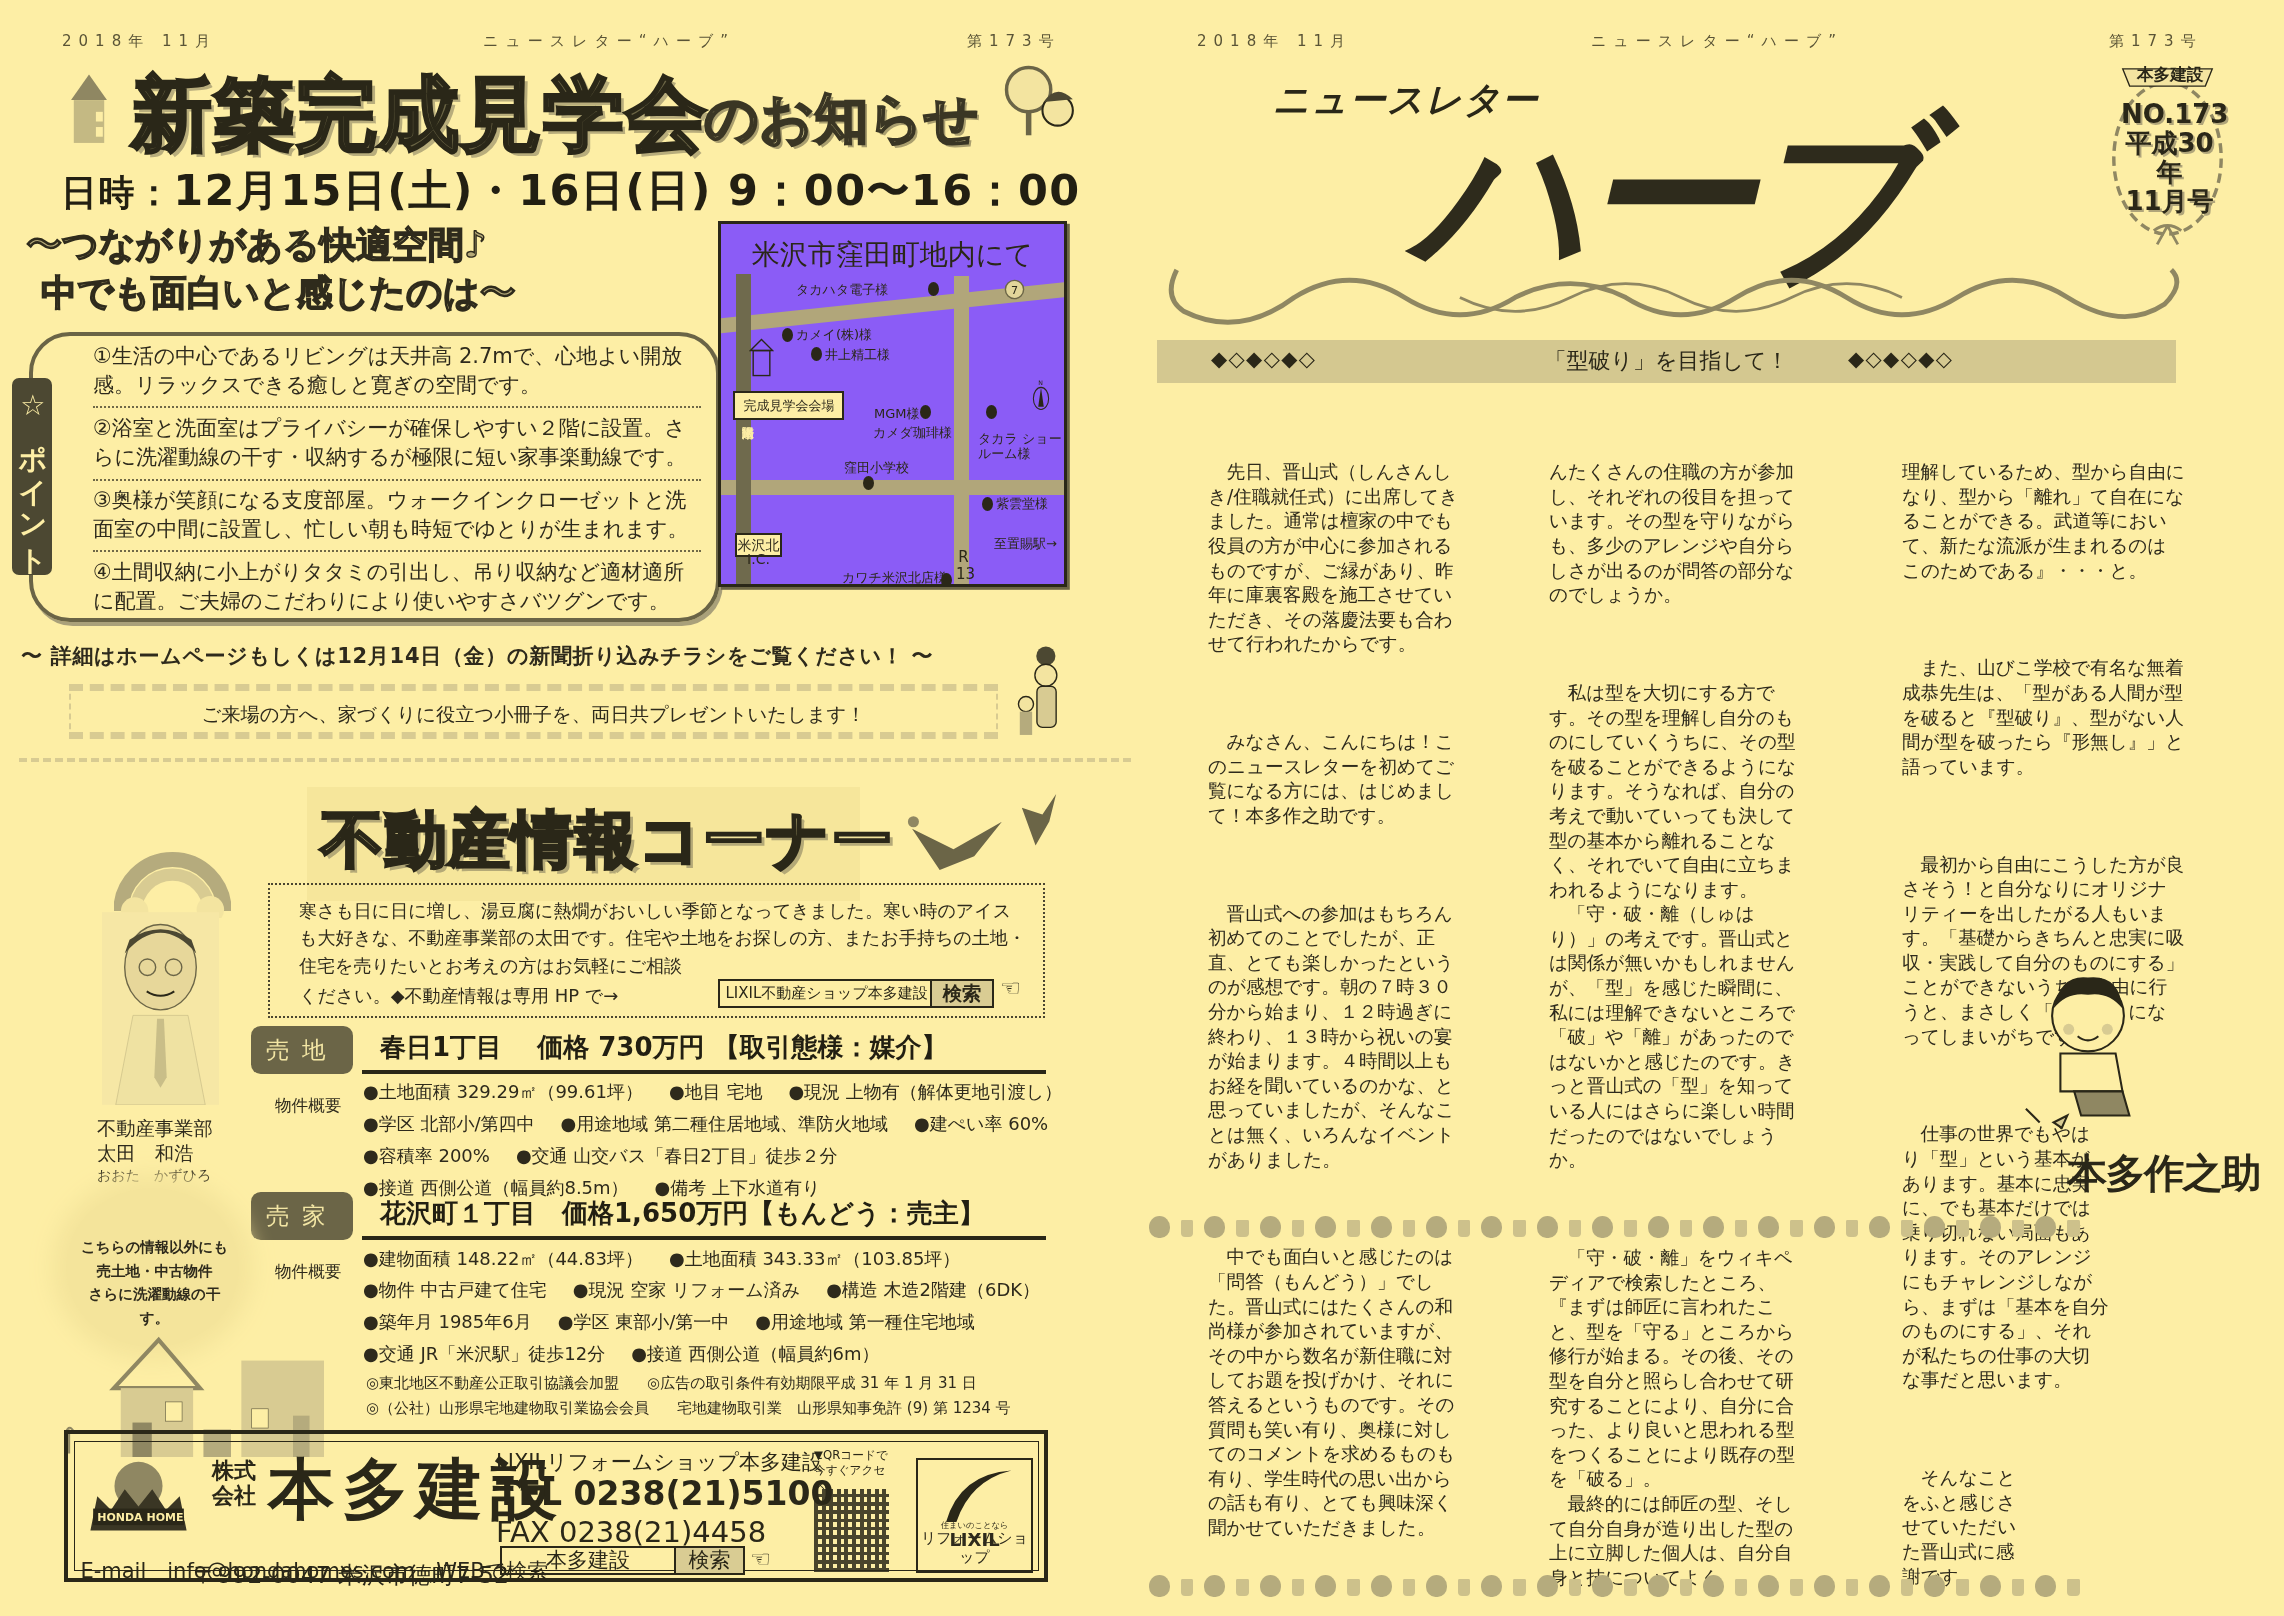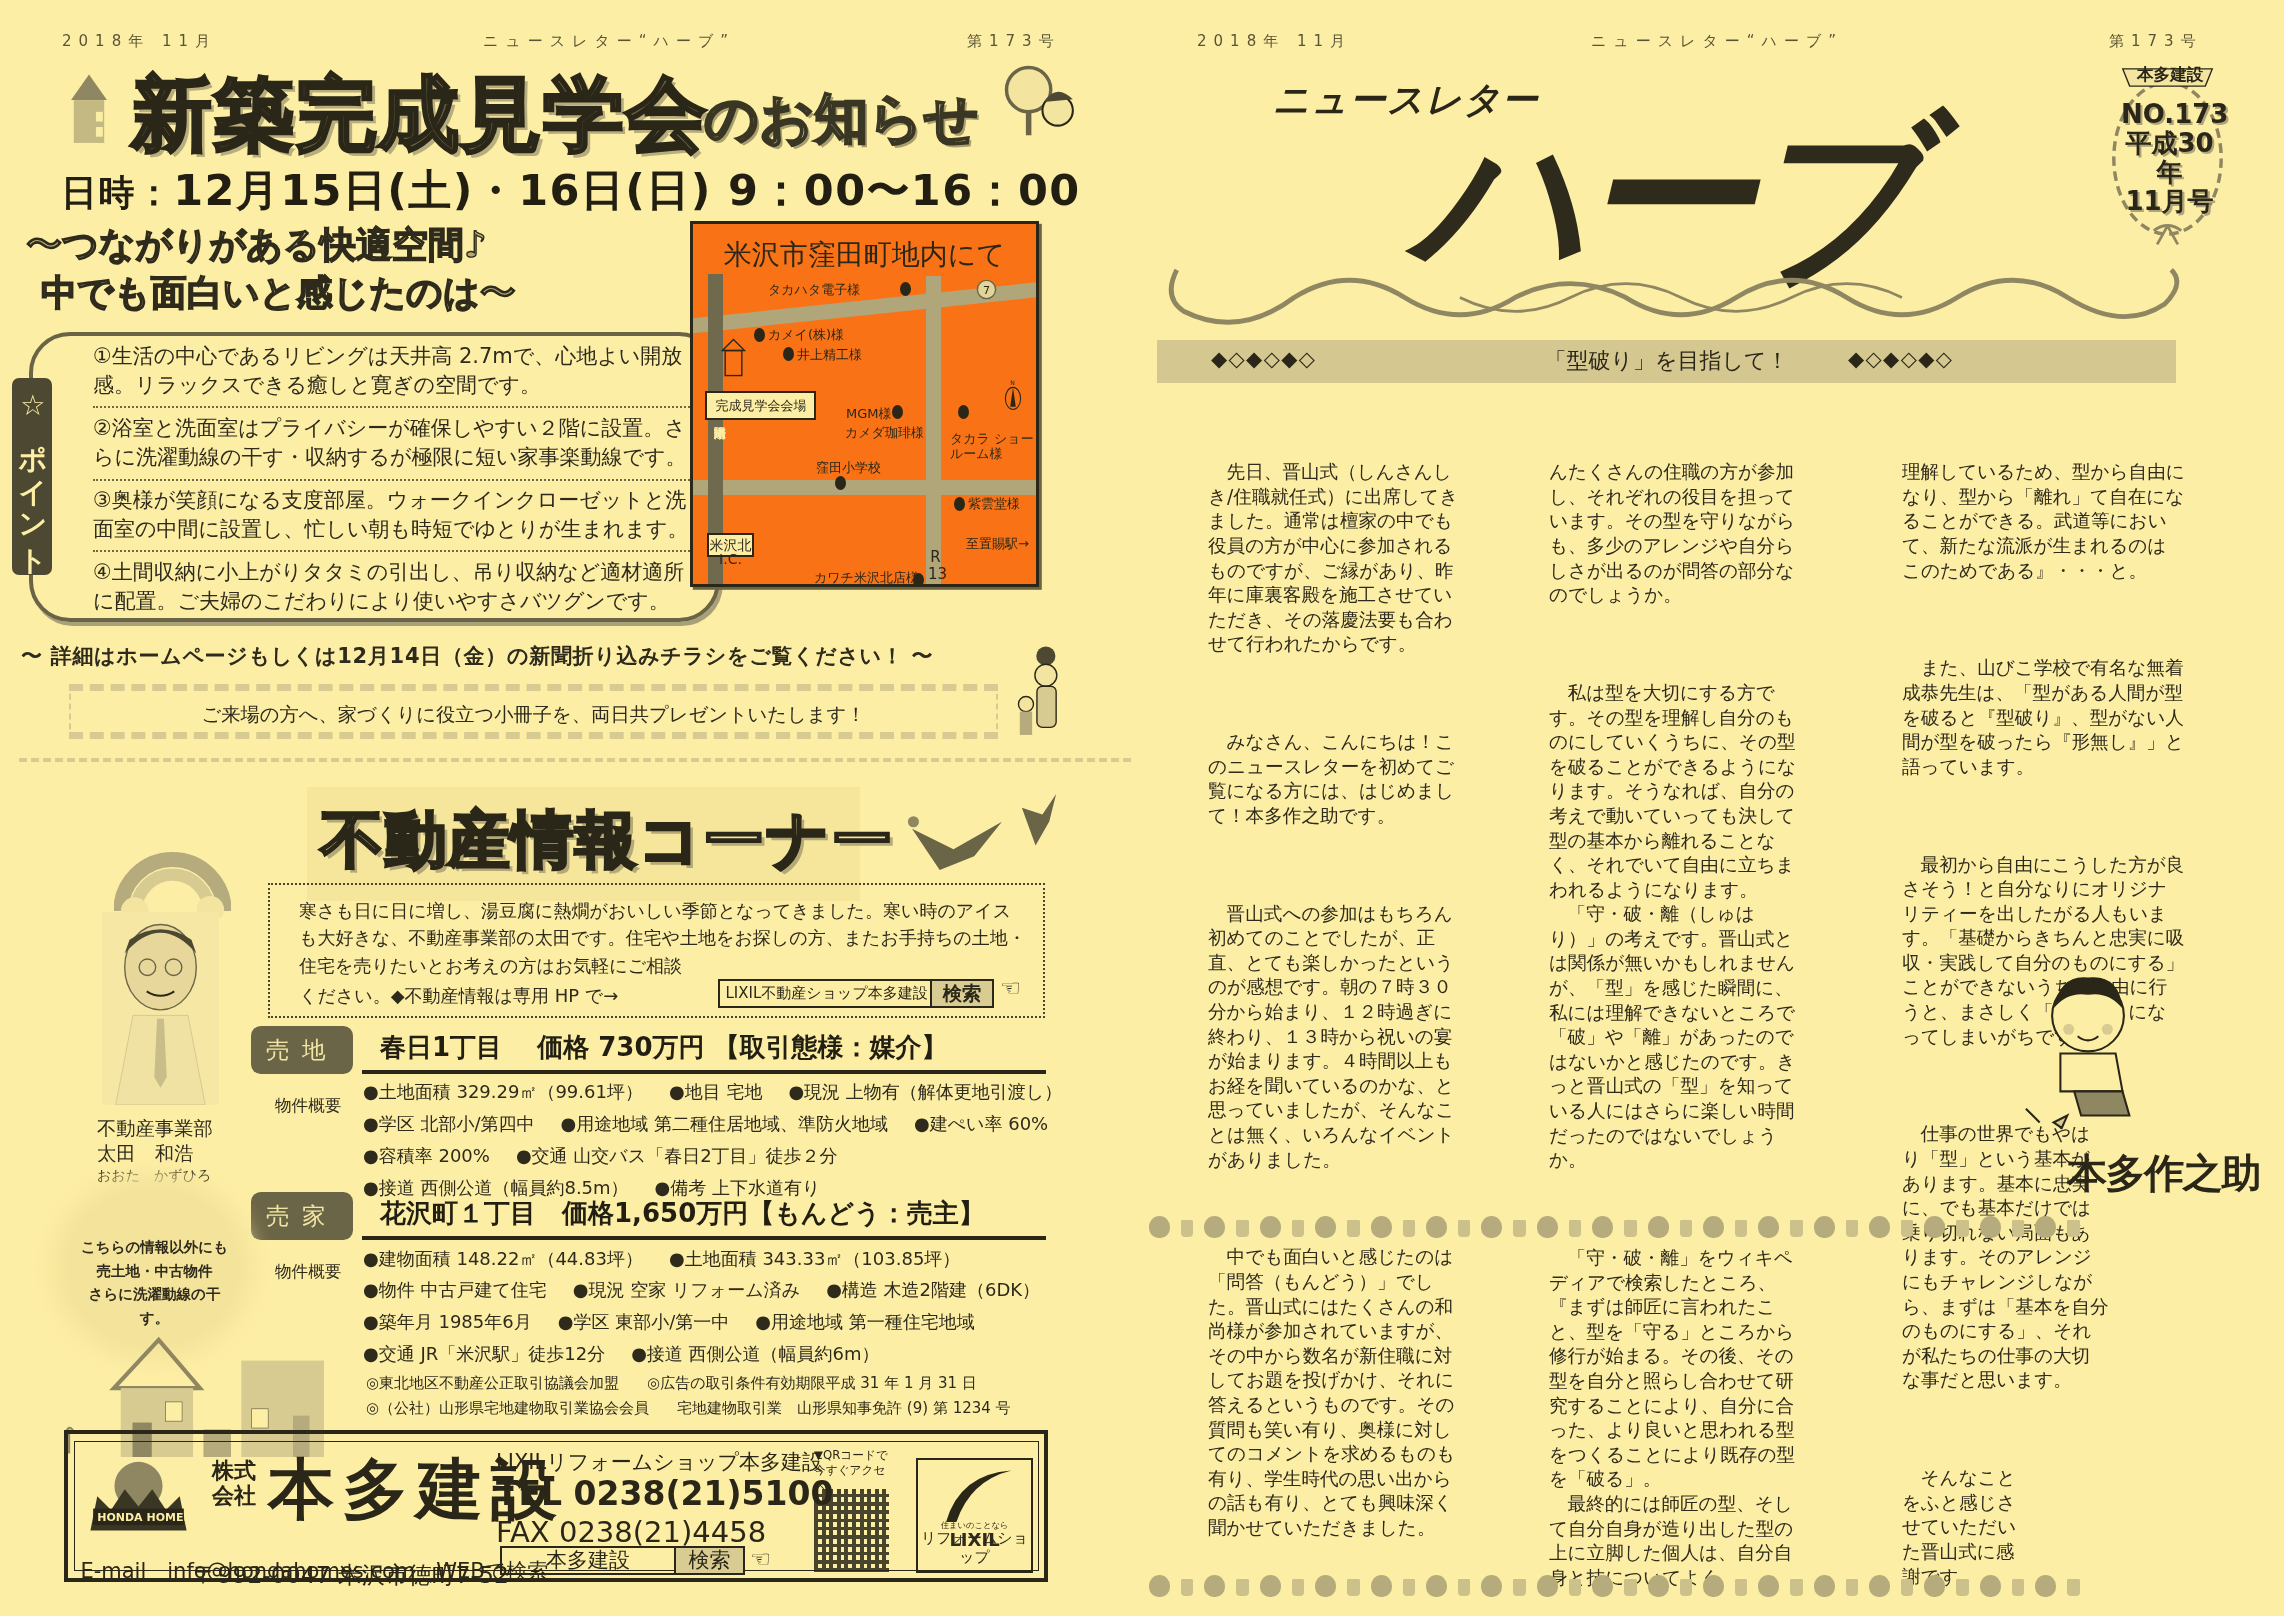--- a/index.html
+++ b/index.html
@@ -22,21 +22,21 @@
   .catch1, .catch2 { position: absolute; font-size: 36px; font-weight: bold; color: #b5a978; -webkit-text-stroke: 1.4px #2f2b1c; }
   .catch1 { left: 26px; top: 221px; }
   .catch2 { left: 41px; top: 269px; }
 
   .points-box { position: absolute; left: 29px; top: 332px; width: 691px; height: 290px; border: 4.1px solid #6a6446; border-radius: 41px; box-shadow: 2.8px 4.1px 0 #a9a07a; }
   .points-tab { position: absolute; left: 12.4px; top: 378px; width: 40px; height: 197px; background: #4c4832; border-radius: 7px;
     color: #fdeea5; font-weight: bold; font-size: 28px; writing-mode: vertical-rl; text-align: center; line-height: 40px; letter-spacing: 2.8px; }
   .point { position: absolute; left: 93px; width: 608px; font-size: 21px; line-height: 29px; color: #2e2a1c; }
   .point-sep { position: absolute; left: 93px; width: 608px; border-top: 2.8px dotted #6f6847; }
 
-  .map-box { position: absolute; left: 690px; top: 221px; width: 349px; height: 366px; border: 3.5px solid #2a2718; background: #f97316; box-shadow: 2.8px 2.8px 0 #6b6545; overflow: hidden; padding-left: 28px; }
+  .map-box { position: absolute; left: 718px; top: 221px; width: 349px; height: 366px; border: 3.5px solid #2a2718; background: #8b5cf6; box-shadow: 2.8px 2.8px 0 #6b6545; overflow: hidden; padding-left: 28px; }
   .map-title { position: absolute; left: 0; width: 100%; top: 12.4px; text-align: center; font-size: 28px; color: #2a2718; }
   .road { position: absolute; background: #b1a67a; }
   .road-dark { position: absolute; background: #6f6a4d; }
   .map-label { position: absolute; font-size: 13px; color: #2a2718; white-space: nowrap; }
   .map-dot { position: absolute; width: 11px; height: 14px; border-radius: 50%; background: #2a2718; }
   .map-venue { position: absolute; left: 12.4px; top: 167px; width: 111px; height: 29px; border: 2.1px solid #2a2718; background: #fdeea5; font-size: 13px; text-align: center; line-height: 25px; }
   .map-ic { position: absolute; left: 14px; top: 309px; width: 47px; height: 24px; border: 2.1px solid #2a2718; background: #fdeea5; font-size: 14px; text-align: center; line-height: 14px; padding-top: 2.8px; }
   .north { position: absolute; left: 332px; top: 138px; width: 18px; height: 32px; }
 
   .detail-line { position: absolute; left: 21px; top: 642px; font-size: 21px; font-weight: bold; color: #2e2a1c; letter-spacing: 0.7px; }

